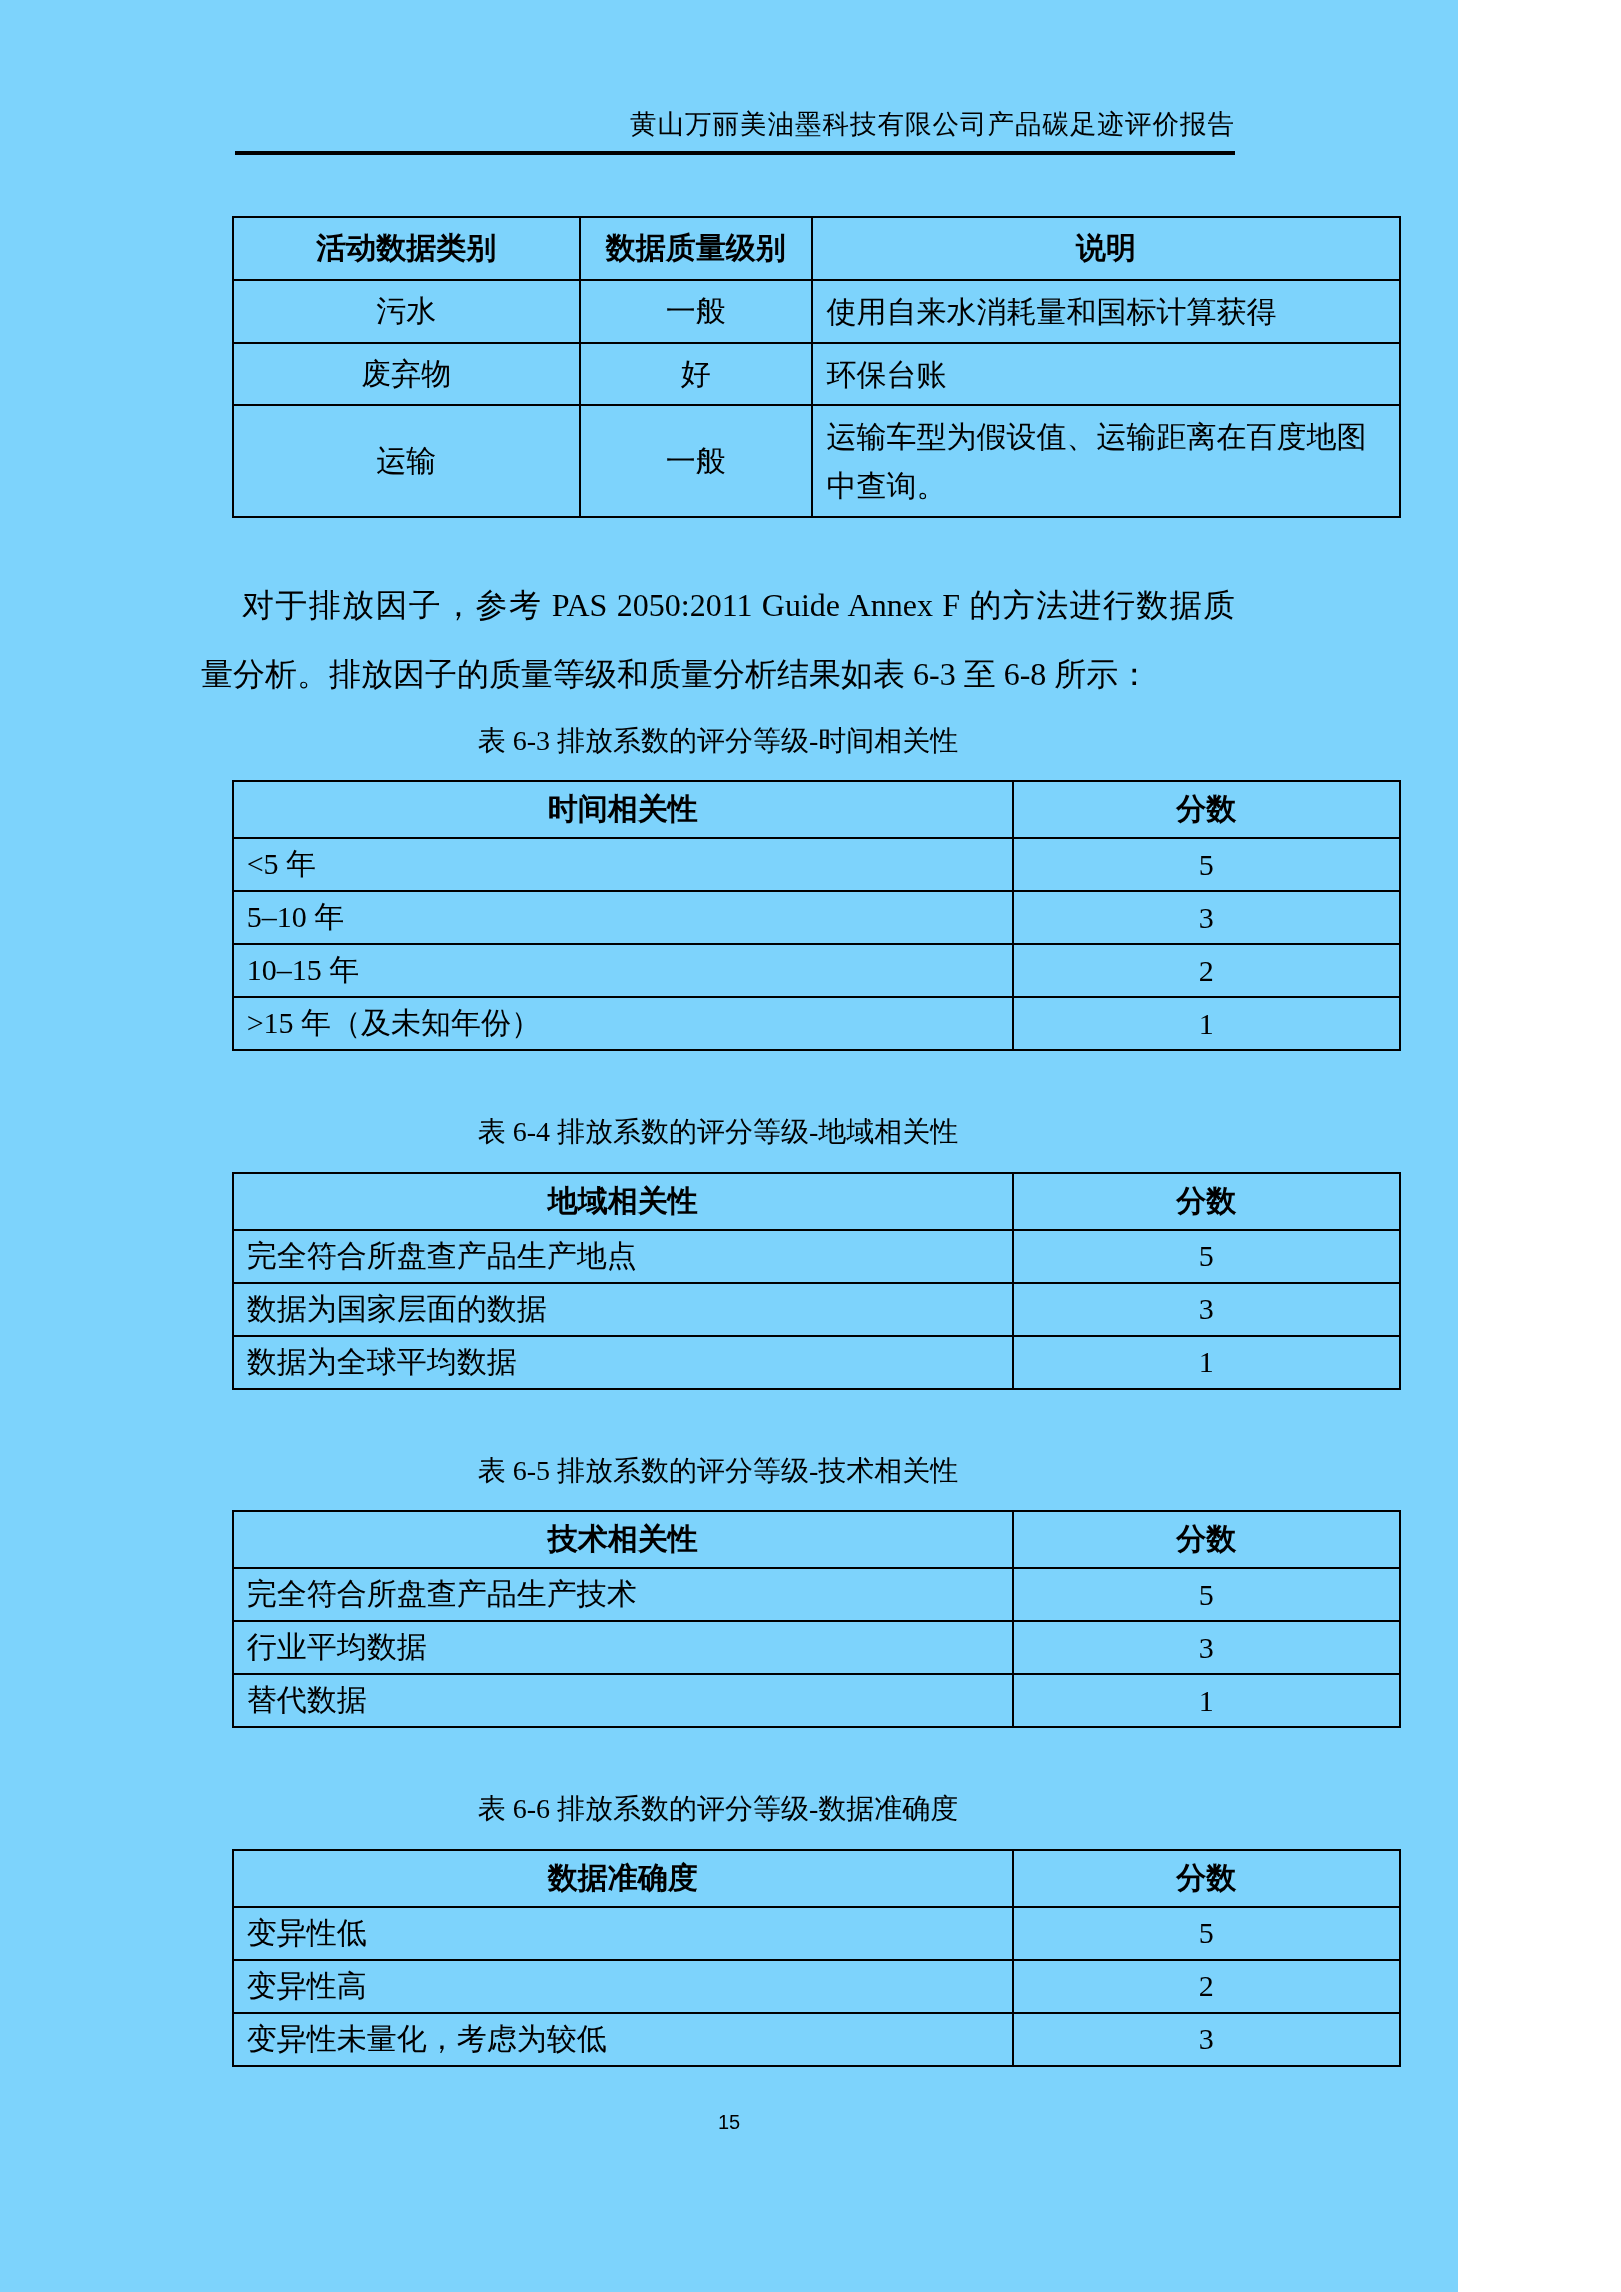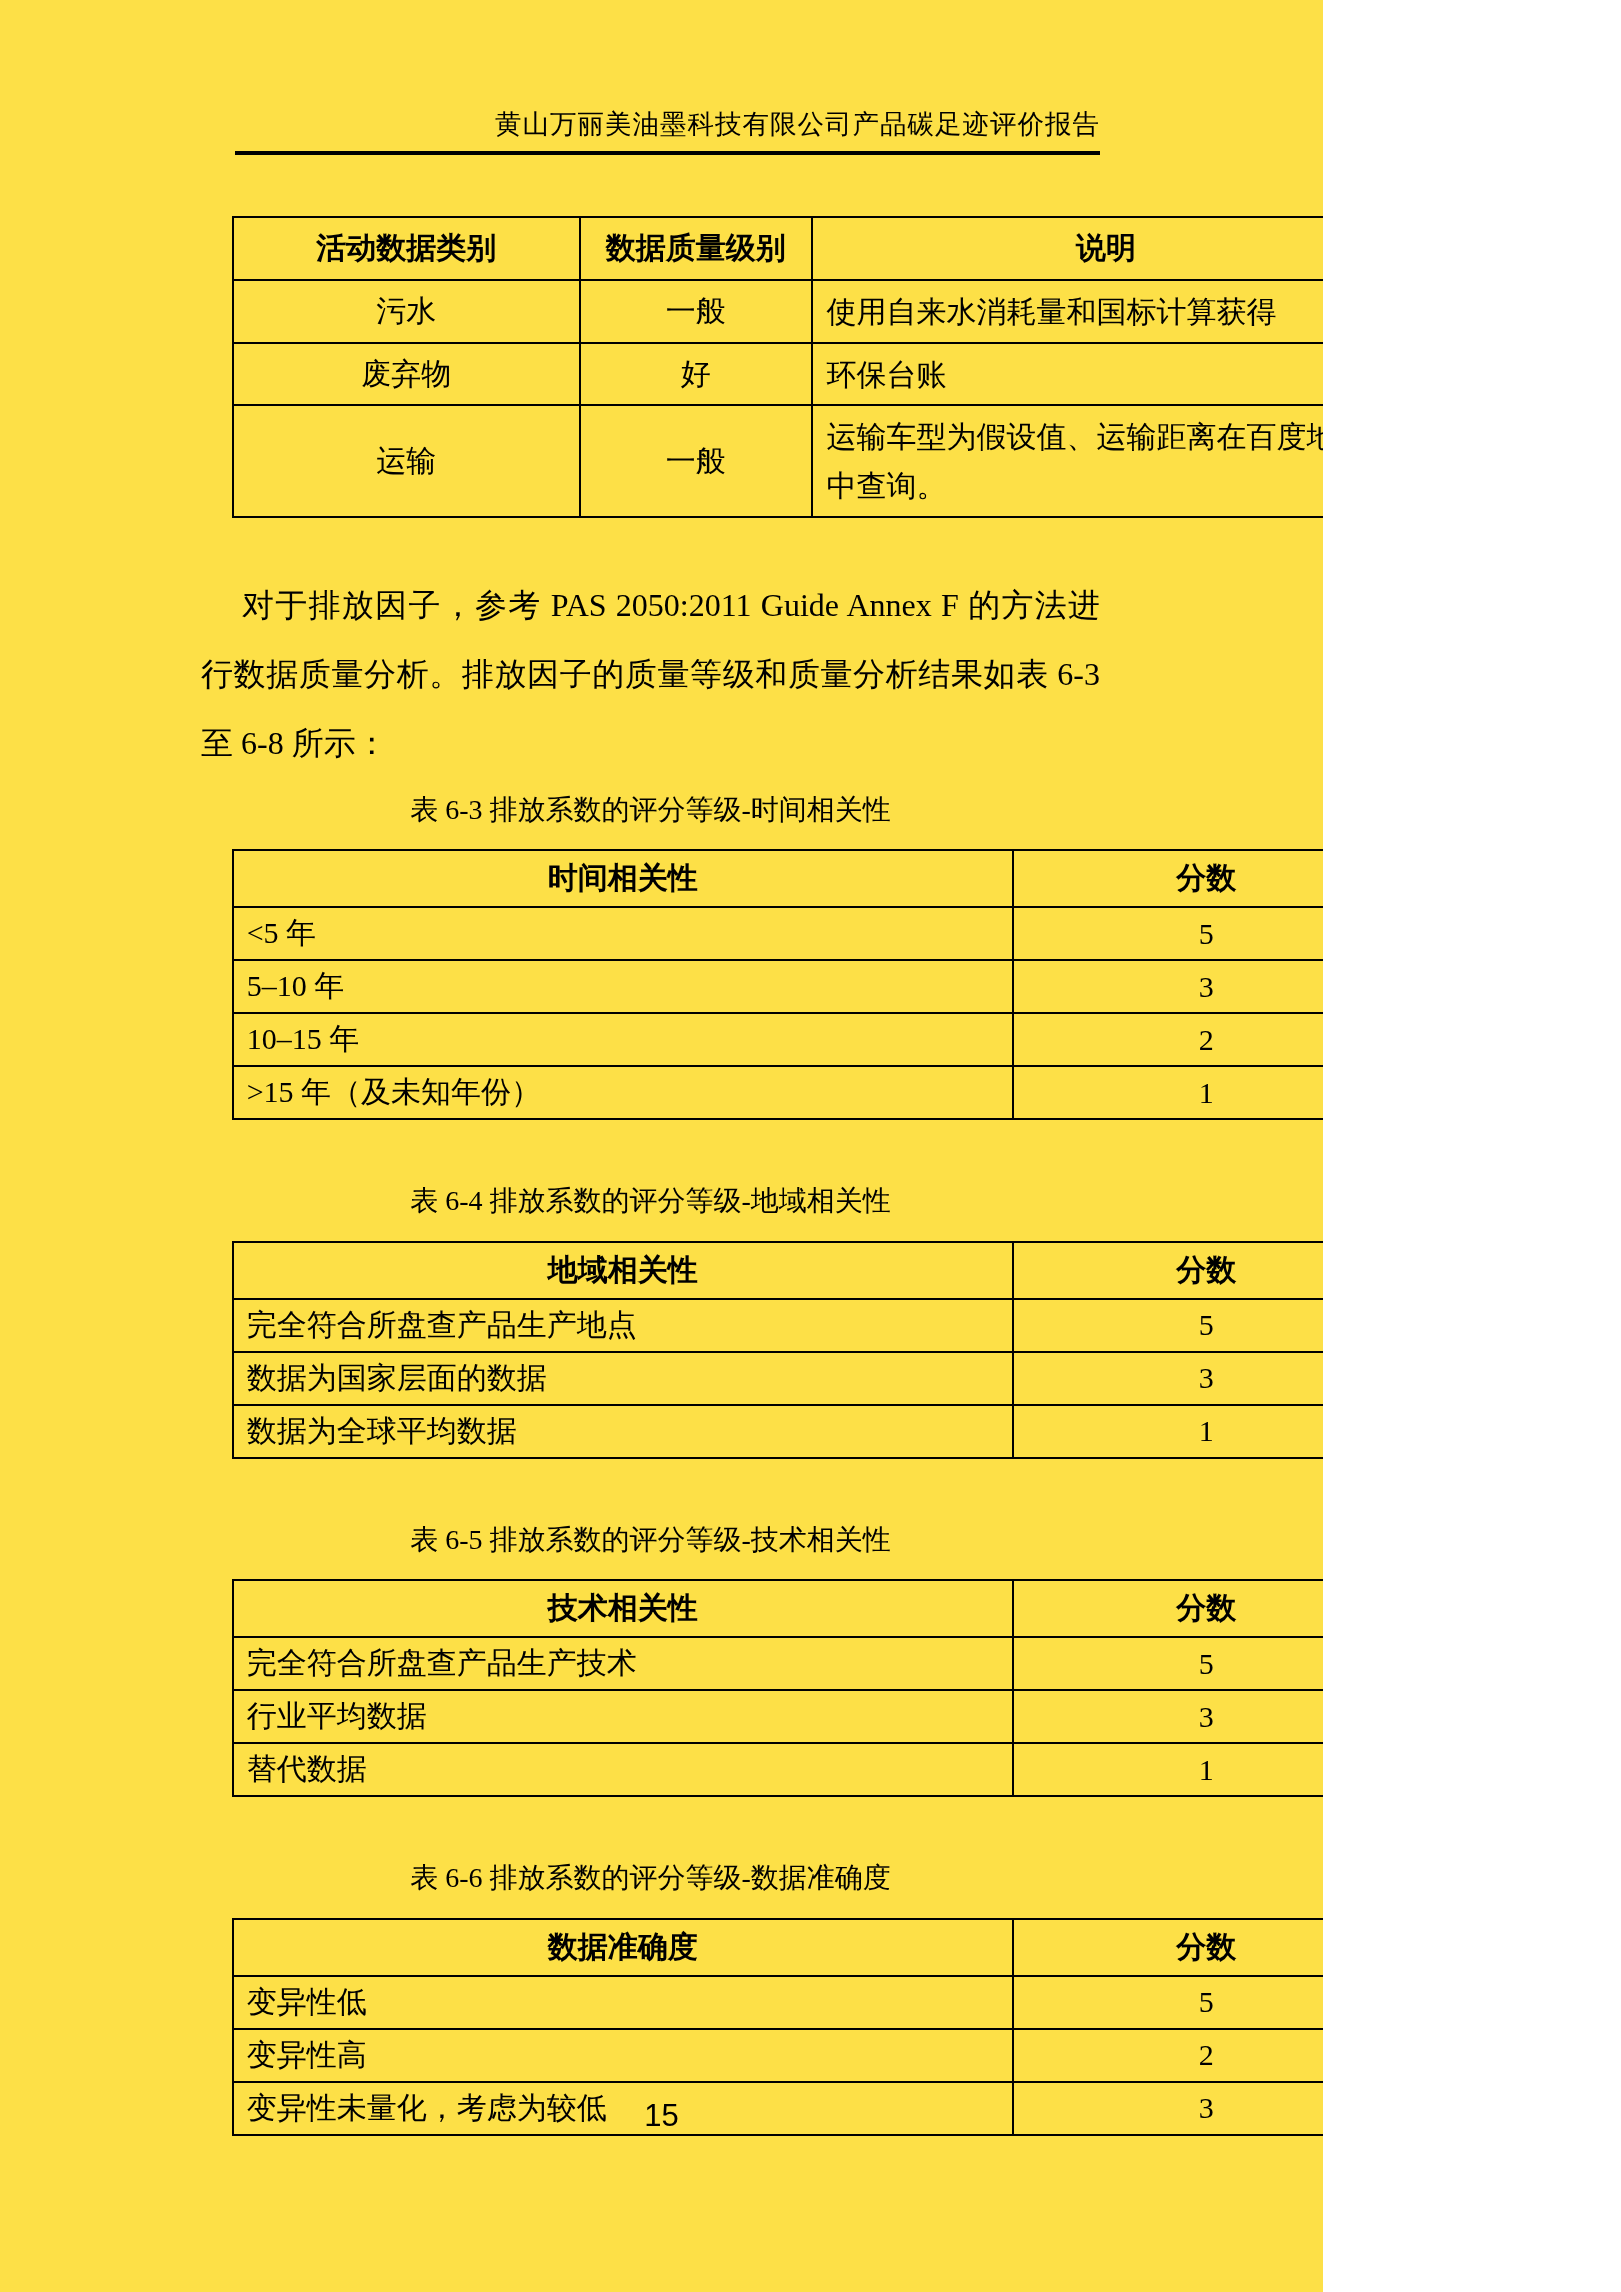--- a/index.html
+++ b/index.html
@@ -3,23 +3,23 @@
 <meta charset="utf-8">
 <style>
   * { box-sizing: border-box; margin: 0; padding: 0; }
   html, body { background: #ffffff; }
   body {
     font-family: "Liberation Serif", "DejaVu Serif", serif;
     color: #000000;
   }
   .page {
     position: relative;
-    width: 1323px;
+    width: 1458px;
     height: 2293px;
-    background: #fde047;
+    background: #7dd3fc;
     overflow: hidden;
   }
   .header {
     padding: 108px 223px 0 232px;
     text-align: right;
     font-size: 26.5px;
     line-height: 1.25;
     letter-spacing: 1px;
   }
   .header-rule {
@@ -80,21 +80,21 @@
     text-align: left;
     padding-left: 12.7px;
   }
   .page-number {
     position: absolute;
     left: 0;
     right: 0;
     bottom: 159px;
     text-align: center;
     font-family: "Liberation Sans", "DejaVu Sans", sans-serif;
-    font-size: 31px;
+    font-size: 20px;
   }
 </style>
 </head>
 <body>
 
 <div class="page">
 
   <div class="header">
     <span>黄山万丽美油墨科技有限公司产品碳足迹评价报告</span>
   </div>

